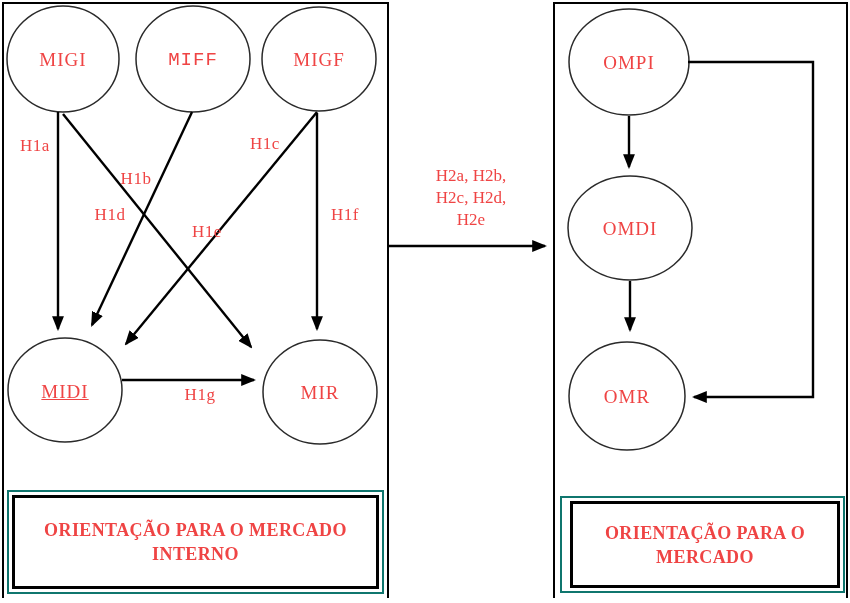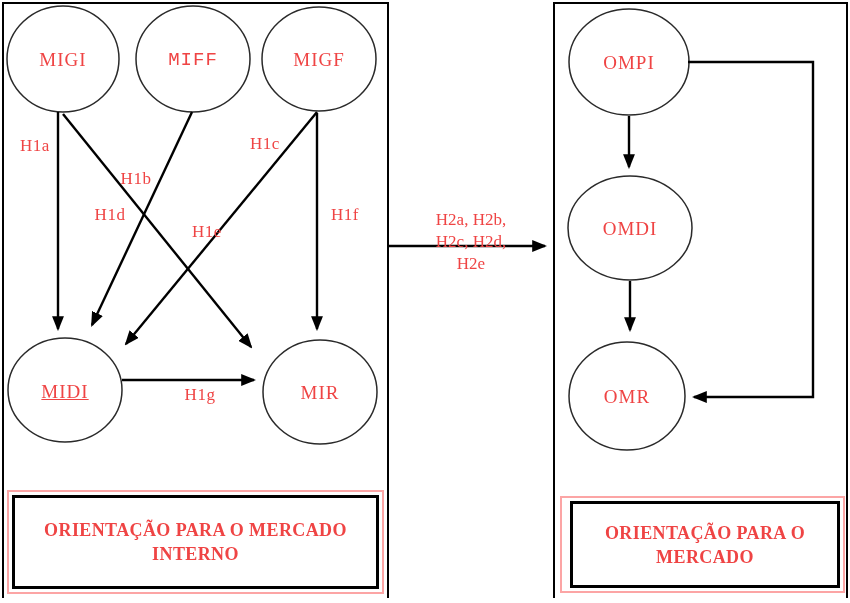--- a/index.html
+++ b/index.html
@@ -56,25 +56,24 @@
   }
   #h2-label {
     position: absolute;
     left: 471px;
     top: 198px;
     transform: translate(-50%, -50%);
     font-size: 17px;
     line-height: 22px;
     text-align: center;
     white-space: nowrap;
-    margin-top: 44px;
   }
   .caption-box {
     position: absolute;
-    border: 2px solid #fca5a5;
+    border: 2px solid #0f766e;
     padding: 3px;
     box-sizing: border-box;
     background: #ffffff;
   }
   .caption-box .inner {
     width: 100%;
     height: 100%;
     border: 3px solid #000000;
     box-sizing: border-box;
     display: flex;

